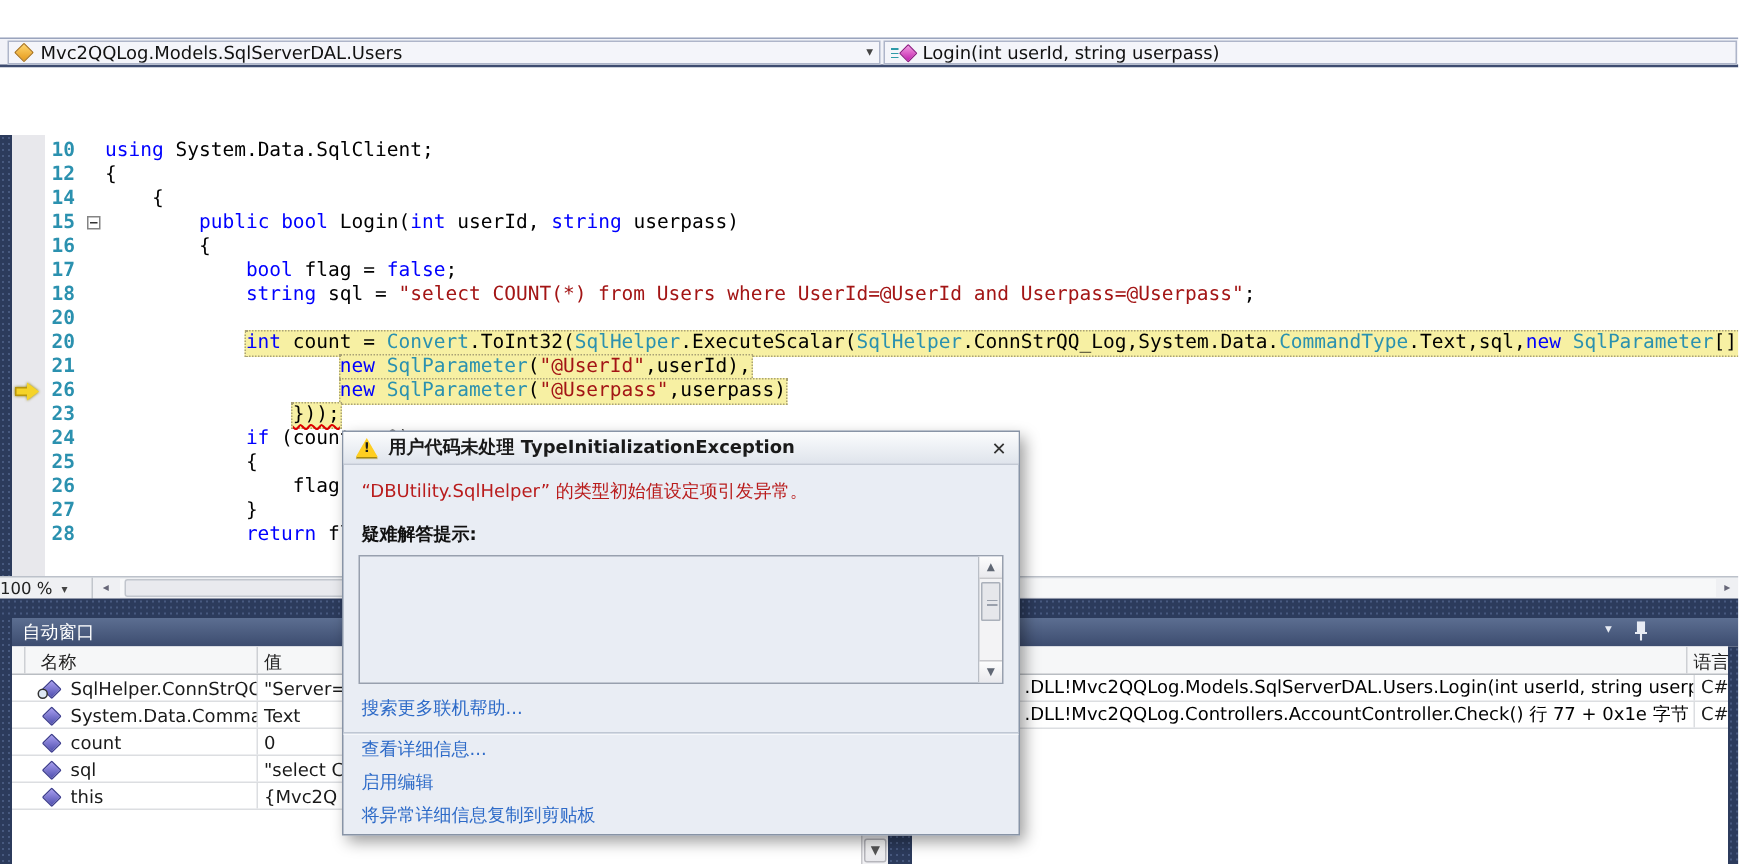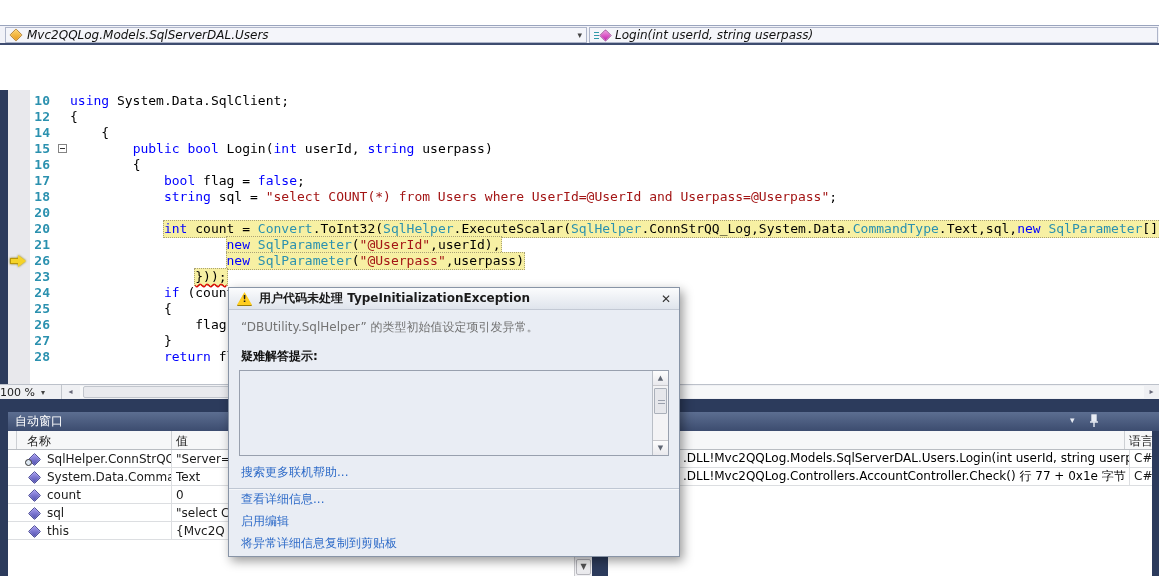--- a/index.html
+++ b/index.html
@@ -1,20 +1,20 @@
 <!DOCTYPE html>
 <html><head>
 <meta charset="utf-8">
 <style>
   html,body{margin:0;padding:0;background:#ffffff;}
   .screen{position:relative;width:1159px;height:576px;background:#ffffff;overflow:hidden;
           font-family:"DejaVu Sans",sans-serif;font-size:12px;color:#1a1a1a;}
   
   .navbar{position:absolute;left:0;top:25px;width:1159px;height:20px;background:#f1f2f8;
-          border-top:1px solid #9aa4bd;border-bottom:2px solid #3e4c70;box-sizing:border-box;font-style:italic;}
+          border-top:1px solid #9aa4bd;border-bottom:2px solid #3e4c70;box-sizing:border-box;}
   .combo{position:absolute;top:1px;height:16px;display:flex;align-items:center;gap:5px;
          background:#f4f5fa;border:1px solid #aeb5c9;padding:0 4px;box-sizing:border-box;}
   .combo-left{left:5px;width:582px;}
   .combo-right{left:589px;right:1px;}
   .combo-text{font-size:12px;color:#111;white-space:nowrap;overflow:hidden;}
   .combo-arrow{margin-left:auto;font-size:9px;color:#444;}
   .ic-class{width:10px;height:10px;background:linear-gradient(135deg,#ffd66e,#e69a1c);
             transform:rotate(45deg) scale(.78);border:1px solid #a96f10;border-radius:1px;flex:0 0 auto;}
   .ic-method-wrap{position:relative;width:16px;height:12px;flex:0 0 auto;}
   .ic-method-lines{position:absolute;left:0;top:2px;width:5px;height:8px;
@@ -96,21 +96,21 @@
   .exc{position:absolute;left:228px;top:287px;width:452px;height:270px;background:#e9edf4;
        border:1px solid #8894a6;box-sizing:border-box;box-shadow:3px 4px 10px rgba(0,0,0,.4);z-index:50;}
   .exc-title{height:22px;display:flex;align-items:center;gap:7px;padding:0 8px;
        background:linear-gradient(#fbfcfd,#dfe4ec);border-bottom:1px solid #c3c9d4;box-sizing:border-box;}
   .warn{position:relative;width:15px;height:13px;flex:0 0 auto;filter:drop-shadow(0 1px 0 #9a7d08);}
   .warn .wtri{position:absolute;left:0;top:0;width:15px;height:13px;background:#ffce21;
        clip-path:polygon(50% 0,100% 100%,0 100%);}
   .warn .wex{position:absolute;left:0;top:2px;width:15px;text-align:center;font-size:9px;font-weight:bold;color:#1a1a1a;line-height:11px;}
   .exc-title .t{font-weight:bold;color:#1a1a1a;white-space:nowrap;}
   .exc-close{margin-left:auto;font-size:12px;color:#333;font-weight:bold;line-height:12px;}
-  .exc-msg{padding:9px 12px 4px;color:#737373;}
+  .exc-msg{padding:9px 12px 4px;color:#b91c1c;}
   .exc-sub{padding:8px 12px 5px;font-weight:bold;color:#111;}
   .tipbox{position:relative;margin:0 10px;height:86px;border:1px solid #98a0ae;box-sizing:border-box;overflow:hidden;padding-right:17px;}
   .tip{padding:3px 7px 2px;line-height:15px;color:#2e6bc8;white-space:nowrap;overflow:hidden;}
   .tiptxt.focus{outline:1px dotted #5a5d63;outline-offset:1px;}
   .tb-sb{position:absolute;right:0;top:0;bottom:0;width:16px;background:#f3f3f5;border-left:1px solid #b9bec6;box-sizing:border-box;}
   .tb-btn{position:absolute;left:0;width:15px;height:14px;text-align:center;font-size:7px;color:#606774;line-height:14px;background:linear-gradient(#fdfdfd,#e9e9ed);}
   .tb-up{top:0;border-bottom:1px solid #c8c8cc;} .tb-down{bottom:0;border-top:1px solid #c8c8cc;}
   .tb-thumb{position:absolute;left:1px;top:17px;width:13px;height:26px;background:#e6e7eb;border:1px solid #aab0ba;border-radius:1px;box-sizing:border-box;}
   .tb-thumb::after{content:"";position:absolute;left:3px;top:9px;width:7px;height:6px;
        background:repeating-linear-gradient(0deg,#9aa0ac 0 1px,rgba(0,0,0,0) 1px 3px);}

